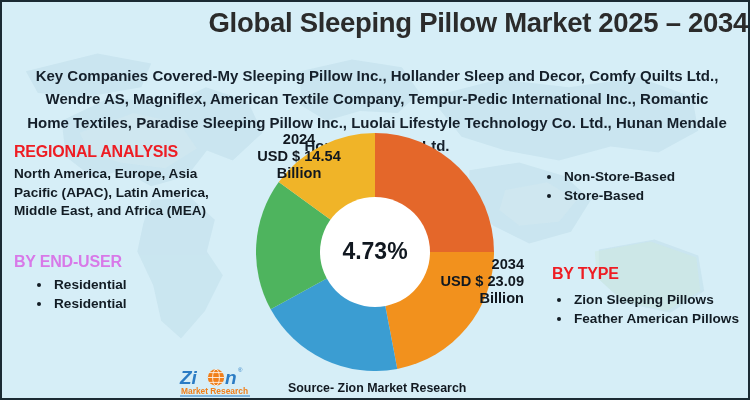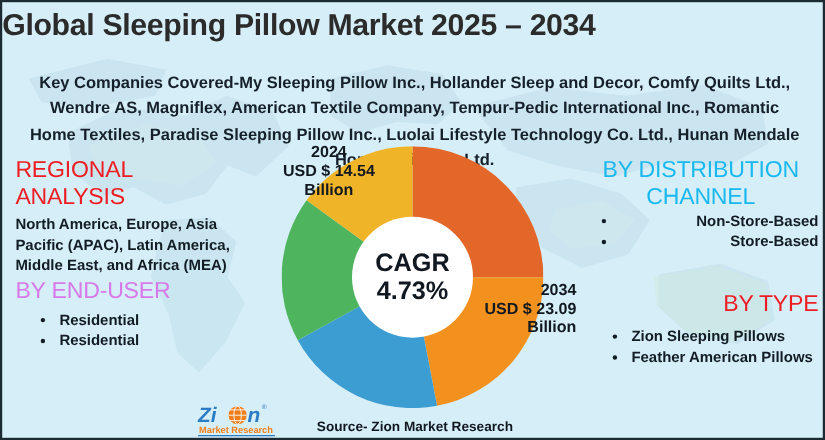--- a/index.html
+++ b/index.html
@@ -27,21 +27,21 @@
     opacity: 0.55;
     pointer-events: none;
   }
 
   
   .title-bar {
     position: absolute;
     top: 6px;
     left: 0;
     width: 100%;
-    text-align: left;
+    text-align: right;
   }
   .title-bar .title {
     font-size: 27.5px;
     font-weight: bold;
     color: #2b2b2b;
     letter-spacing: -0.3px;
     line-height: 1.1;
     white-space: nowrap;
   }
 
@@ -53,22 +53,22 @@
     text-align: center;
     font-size: 15px;
     font-weight: bold;
     color: #15202b;
     line-height: 1.55;
   }
 
   
   .block { position: absolute; }
   .block .heading {
-    font-size: 21px;
-    font-weight: normal;
+    font-size: 16px;
+    font-weight: bold;
     line-height: 1.15;
     letter-spacing: -0.2px;
   }
   .block .body {
     font-size: 13.6px;
     font-weight: bold;
     color: #121c24;
     line-height: 1.35;
     margin-top: 4px;
   }
@@ -88,21 +88,21 @@
   #block-regional { top: 141px; left: 12px; width: 210px; }
   #block-regional .heading { color: #ee1d24; }
   #block-regional .body { }
 
   #block-enduser  { top: 251px; left: 12px; width: 210px; }
   #block-enduser .heading { color: #d879e8; }
   #block-enduser ul { padding-left: 38px; }
 
   #block-channel  { top: 141px; left: 528px; width: 214px; text-align: center; }
   #block-channel .heading { color: #19b9f0; }
-  #block-channel ul { text-align: right; padding-left: 32px; margin-top: 0; }
+  #block-channel ul { text-align: left; padding-left: 32px; margin-top: 24px; }
 
   #block-type     { top: 263px; left: 528px; width: 214px; }
   #block-type .heading { color: #ee1d24; margin-left: 22px; }
   #block-type ul { padding-left: 42px; margin-top: 7px; }
 
   
   #donut-wrap {
     position: absolute;
     left: 254px;
     top: 131px;
@@ -200,48 +200,46 @@
 
   <div class="block" id="block-enduser">
     <div class="heading" style="color: rgb(216, 121, 232);">BY END-USER</div>
     <ul>
       <li>Residential</li>
       <li>Residential</li>
     </ul>
   </div>
 
   <div class="block" id="block-channel">
-    <div class="heading" style="color: rgb(25, 185, 240);">BY DISTRIBUTION CHANNEL</div>
     <ul>
       <li>Non-Store-Based</li>
       <li>Store-Based</li>
     </ul>
   </div>
 
   <div class="block" id="block-type">
-    <div class="heading" style="color: rgb(238, 29, 36); text-align: right;">BY TYPE</div>
+    <div class="heading" style="color: rgb(238, 29, 36);">BY TYPE</div>
     <ul>
       <li>Zion Sleeping Pillows</li>
       <li>Feather American Pillows</li>
     </ul>
   </div>
 
   <div id="donut-wrap">
     <svg id="donut-svg" viewBox="0 0 238 238">
       <g id="donut-slices">
           <path d="M 119 119 L 119.00000000000001 0 A 119 119 0 0 1 238 119 Z" fill="#e4672a"></path>
           <path d="M 119 119 L 238 119 A 119 119 0 0 1 141.29837643570121 235.89218283671397 Z" fill="#f2911d"></path>
           <path d="M 119 119 L 141.29837643570121 235.89218283671397 A 119 119 0 0 1 14.719505074780258 176.32868721810416 Z" fill="#3b9dd2"></path>
           <path d="M 119 119 L 14.719505074780258 176.32868721810416 A 119 119 0 0 1 22.72697766938124 49.053554977195716 Z" fill="#4eb45e"></path>
           <path d="M 119 119 L 22.72697766938124 49.053554977195716 A 119 119 0 0 1 118.99999999999997 0 Z" fill="#f0b428"></path>
         </g>
       <circle cx="119" cy="119" r="55" fill="#ffffff"></circle>
     </svg>
     <div class="donut-center">
-      <div class="cagr-label">CAGR</div>
       <div class="cagr-value">4.73%</div>
     </div>
   </div>
 
   <div class="callout" id="callout-2024">
     <div>2024</div>
     <div>USD $ 14.54</div>
     <div>Billion</div>
   </div>
 

